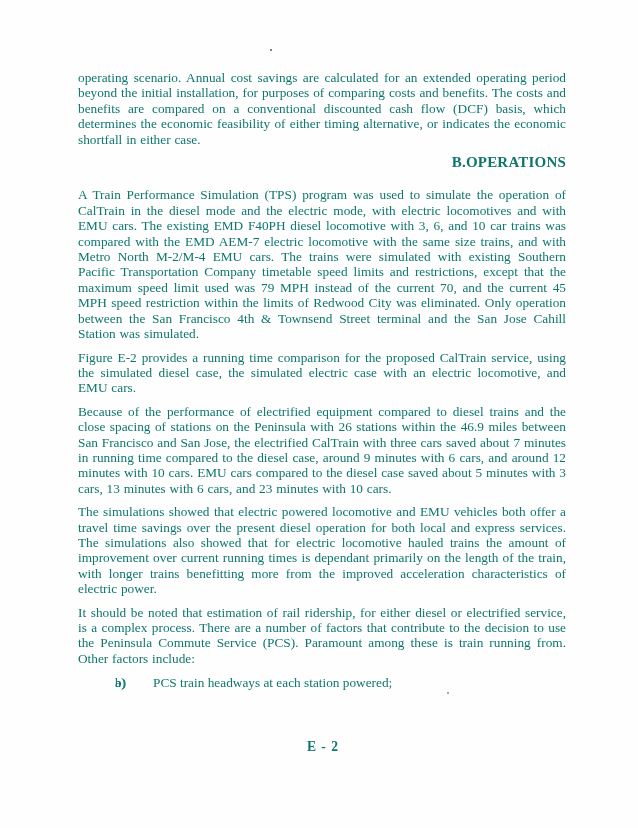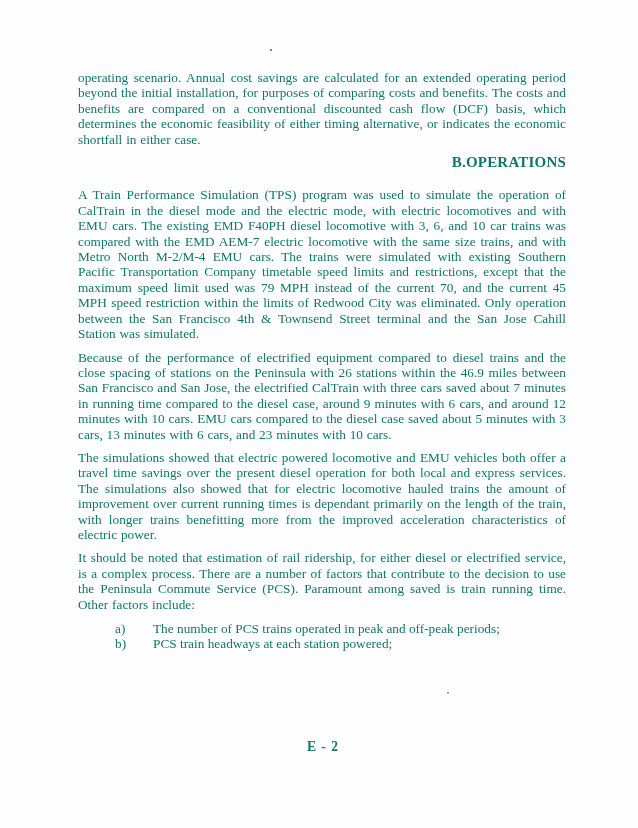--- a/index.html
+++ b/index.html
@@ -84,32 +84,32 @@
 
     <p class="para">operating scenario.  Annual cost savings are calculated for an extended operating period beyond the initial installation, for purposes of comparing costs and benefits.  The costs and benefits are compared on a conventional discounted cash flow (DCF) basis, which determines the economic feasibility of either timing alternative, or indicates the economic shortfall in either case.</p>
 
 
     <div class="heading">
       <span class="letter">B.</span><span>OPERATIONS</span>
     </div>
 
     <p class="para">A Train Performance Simulation (TPS) program was used to simulate the operation of CalTrain in the diesel mode and the electric mode, with electric locomotives and with EMU cars.  The existing EMD F40PH diesel locomotive with 3, 6, and 10 car trains was compared with the EMD AEM-7 electric locomotive with the same size trains, and with Metro North M-2/M-4 EMU cars.  The trains were simulated with existing Southern Pacific Transportation Company timetable speed limits and restrictions, except that the maximum speed limit used was 79 MPH instead of the current 70, and the current 45 MPH speed restriction within the limits of Redwood City was eliminated.  Only operation between the San Francisco 4th &amp; Townsend Street terminal and the San Jose Cahill Station was simulated.</p>
 
+    <p class="para">Figure E-2 provides a running time comparison for the proposed CalTrain service, using the simulated diesel case, the simulated electric case with an electric locomotive, and EMU cars.</p>
 
     <p class="para">Because of the performance of electrified equipment compared to diesel trains and the close spacing of stations on the Peninsula with 26 stations within the 46.9 miles between San Francisco and San Jose, the electrified CalTrain with three cars saved about 7 minutes in running time compared to the diesel case, around 9 minutes with 6 cars, and around 12 minutes with 10 cars.  EMU cars compared to the diesel case saved about 5 minutes with 3 cars, 13 minutes with 6 cars, and 23 minutes with 10 cars.</p>
 
     <p class="para">The simulations showed that electric powered locomotive and EMU vehicles both offer a travel time savings over the present diesel operation for both local and express services.  The simulations also showed that for electric locomotive hauled trains the amount of improvement over current running times is dependant primarily on the length of the train, with longer trains benefitting more from the improved acceleration characteristics of electric power.</p>
 
 
-    <p class="para">It should be noted that estimation of rail ridership, for either diesel or electrified service, is a complex process.  There are a number of factors that contribute to the decision to use the Peninsula Commute Service (PCS). Paramount among saved is train running time. Other factors include:</p>
+    <p class="para">It should be noted that estimation of rail ridership, for either diesel or electrified service, is a complex process.  There are a number of factors that contribute to the decision to use the Peninsula Commute Service (PCS). Paramount among these is train running from. Other factors include:</p>
 
     <div class="list">
       <div class="list-item">
         <span class="marker">a)</span>
-        <span>The number of PCS trains operated in peak and off-peak periods;</span>
       </div>
       <div class="list-item">
         <span class="marker">b)</span>
         <span>PCS train headways at each station powered;</span>
       </div>
     </div>
 
   </div>
 
   <div class="footer-page-number">E - 2</div>

